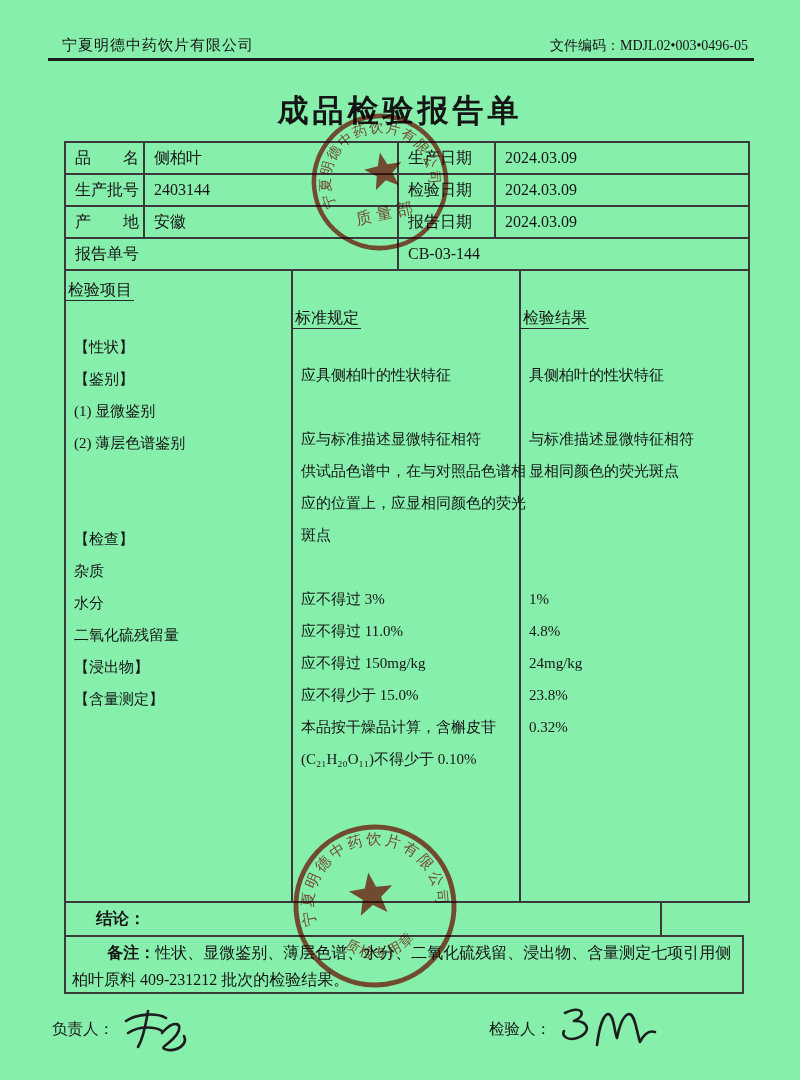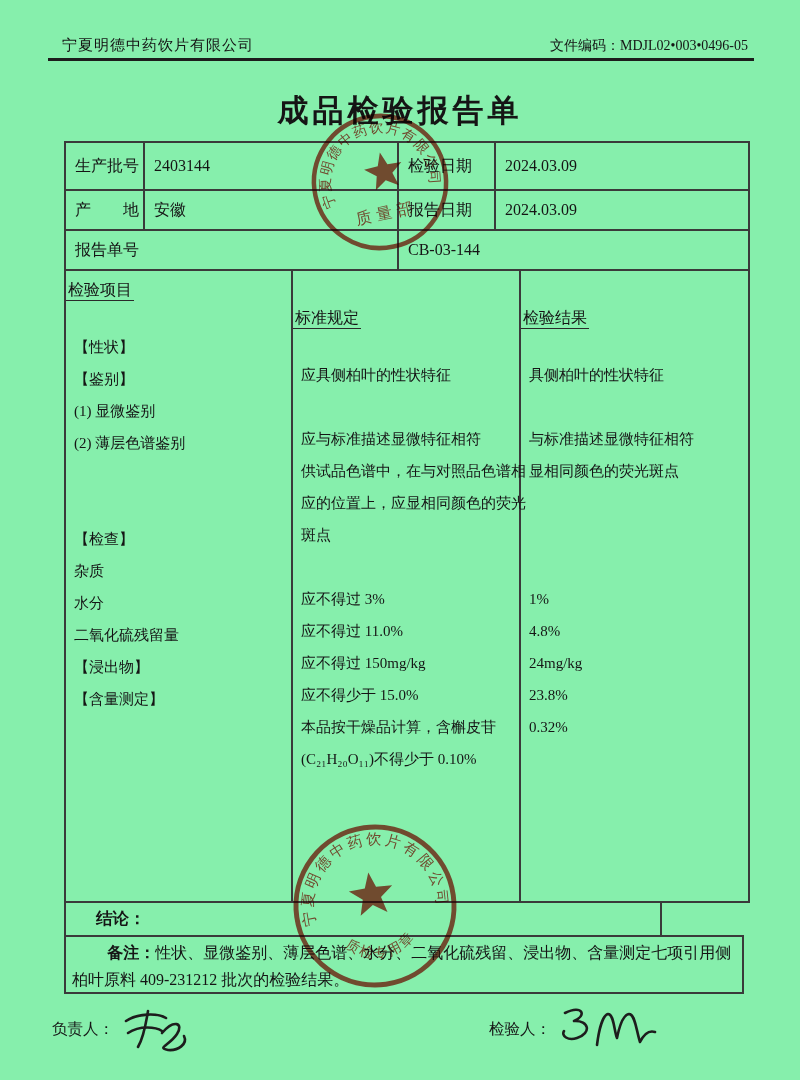--- a/index.html
+++ b/index.html
@@ -58,21 +58,27 @@
   <div id="report-title">成品检验报告单</div>
 
   <table id="info-table">
     <colgroup>
         <col style="width:79px">
         <col style="width:254px">
         <col style="width:97px">
         <col style="width:254px">
       </colgroup>
     <tbody>
-    <tr style="height:39px">
+        <tr style="height:32px">
+      <td>品　　名</td>
+      <td>侧柏叶</td>
+      <td>生产日期</td>
+      <td>2024.03.09</td>
+    </tr>
+    <tr style="height:32px">
       <td>生产批号</td>
       <td>2403144</td>
       <td>检验日期</td>
       <td>2024.03.09</td>
     </tr>
     <tr style="height:32px">
       <td>产　　地</td>
       <td>安徽</td>
       <td>报告日期</td>
       <td>2024.03.09</td>

